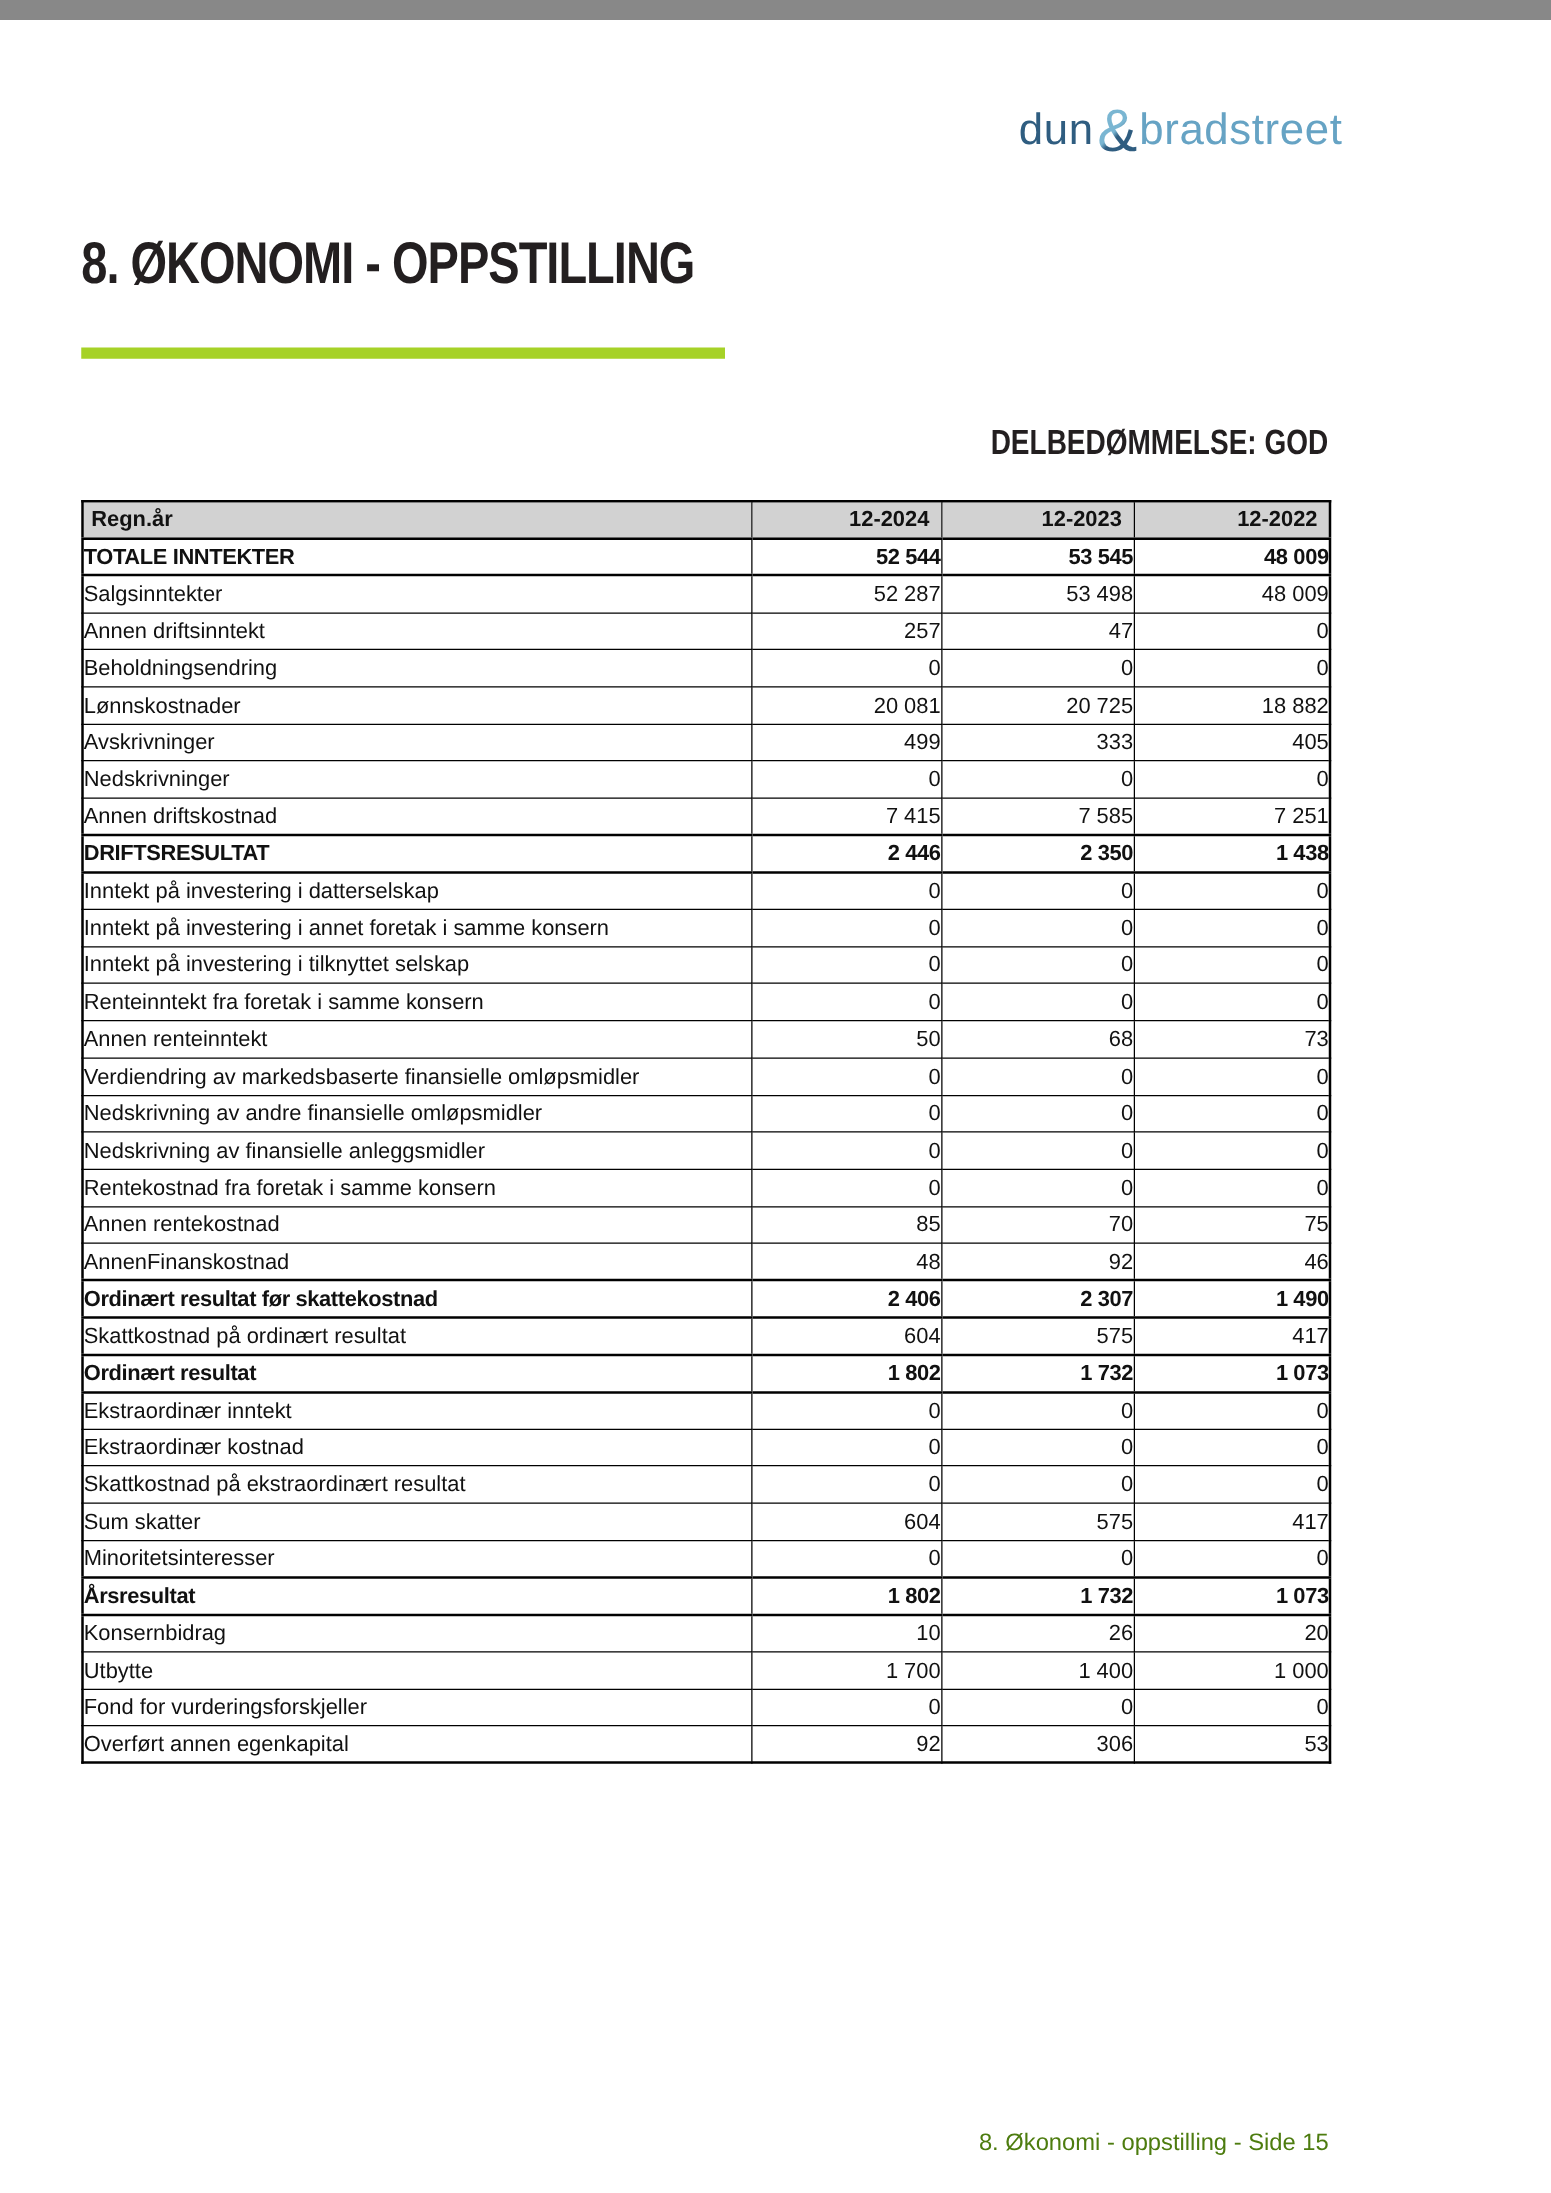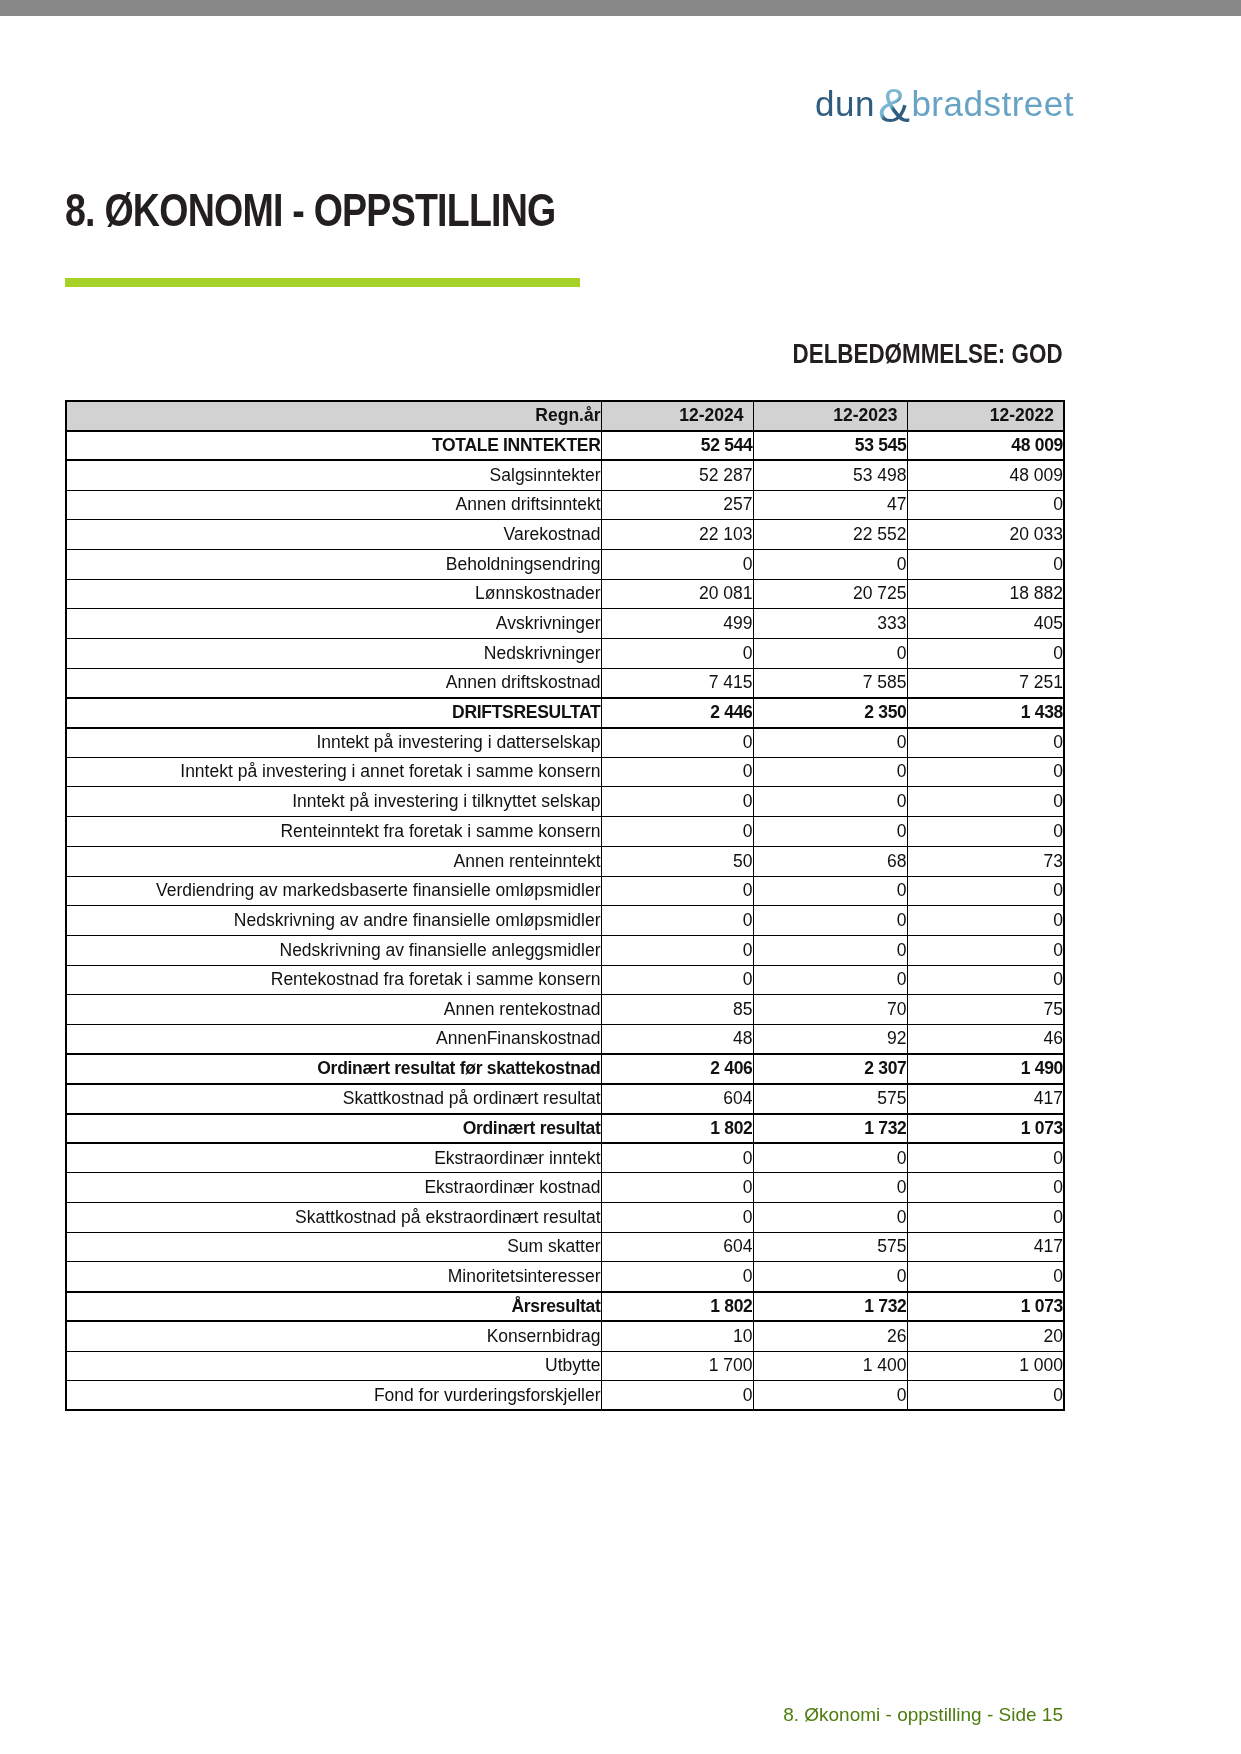--- a/index.html
+++ b/index.html
@@ -41,21 +41,21 @@
     position:absolute; left:65px; top:384px; width:998px;
     border-collapse:collapse; table-layout:fixed;
     border:2px solid #000;
   }
   .statement tr { height:29.7px; }
   .statement th, .statement td {
     border:1.4px solid #000; padding:0; font-size:17.5px; line-height:1.1;
     overflow:hidden; white-space:nowrap; color:#111;
   }
   .statement thead th { background:#d2d2d2; font-weight:bold; border-bottom-width:2.2px; }
-  .label-cell, th.label-cell { text-align:right; padding-left:6px; }
+  .label-cell, th.label-cell { text-align:left; padding-left:6px; }
   .num-cell, th.num-cell { text-align:right; padding-right:9px; }
   .statement tr.bold td { font-weight:bold; letter-spacing:-0.3px; border-top-width:2.2px; border-bottom-width:2.2px; }
   
   .footer { position:absolute; top:1688px; right:178px; font-size:19px; color:#4d7c0f; }
 </style>
 </head>
 <body>
 
 <div class="page">
 
@@ -97,26 +97,20 @@
           <td class="num-cell">53 498</td>
           <td class="num-cell">48 009</td>
         </tr>
         <tr>
           <td class="label-cell">Annen driftsinntekt</td>
           <td class="num-cell">257</td>
           <td class="num-cell">47</td>
           <td class="num-cell">0</td>
         </tr>
         <tr>
-          <td class="label-cell">Varekostnad</td>
-          <td class="num-cell">22 103</td>
-          <td class="num-cell">22 552</td>
-          <td class="num-cell">20 033</td>
-        </tr>
-        <tr>
           <td class="label-cell">Beholdningsendring</td>
           <td class="num-cell">0</td>
           <td class="num-cell">0</td>
           <td class="num-cell">0</td>
         </tr>
         <tr>
           <td class="label-cell">Lønnskostnader</td>
           <td class="num-cell">20 081</td>
           <td class="num-cell">20 725</td>
           <td class="num-cell">18 882</td>
@@ -276,18 +270,24 @@
           <td class="num-cell">1 700</td>
           <td class="num-cell">1 400</td>
           <td class="num-cell">1 000</td>
         </tr>
         <tr>
           <td class="label-cell">Fond for vurderingsforskjeller</td>
           <td class="num-cell">0</td>
           <td class="num-cell">0</td>
           <td class="num-cell">0</td>
         </tr>
+        <tr>
+          <td class="label-cell">Overført annen egenkapital</td>
+          <td class="num-cell">92</td>
+          <td class="num-cell">306</td>
+          <td class="num-cell">53</td>
+        </tr>
       </tbody>
   </table>
 
   <div class="footer">8. Økonomi - oppstilling - Side 15</div>
 
 </div>
 
 </body></html>

